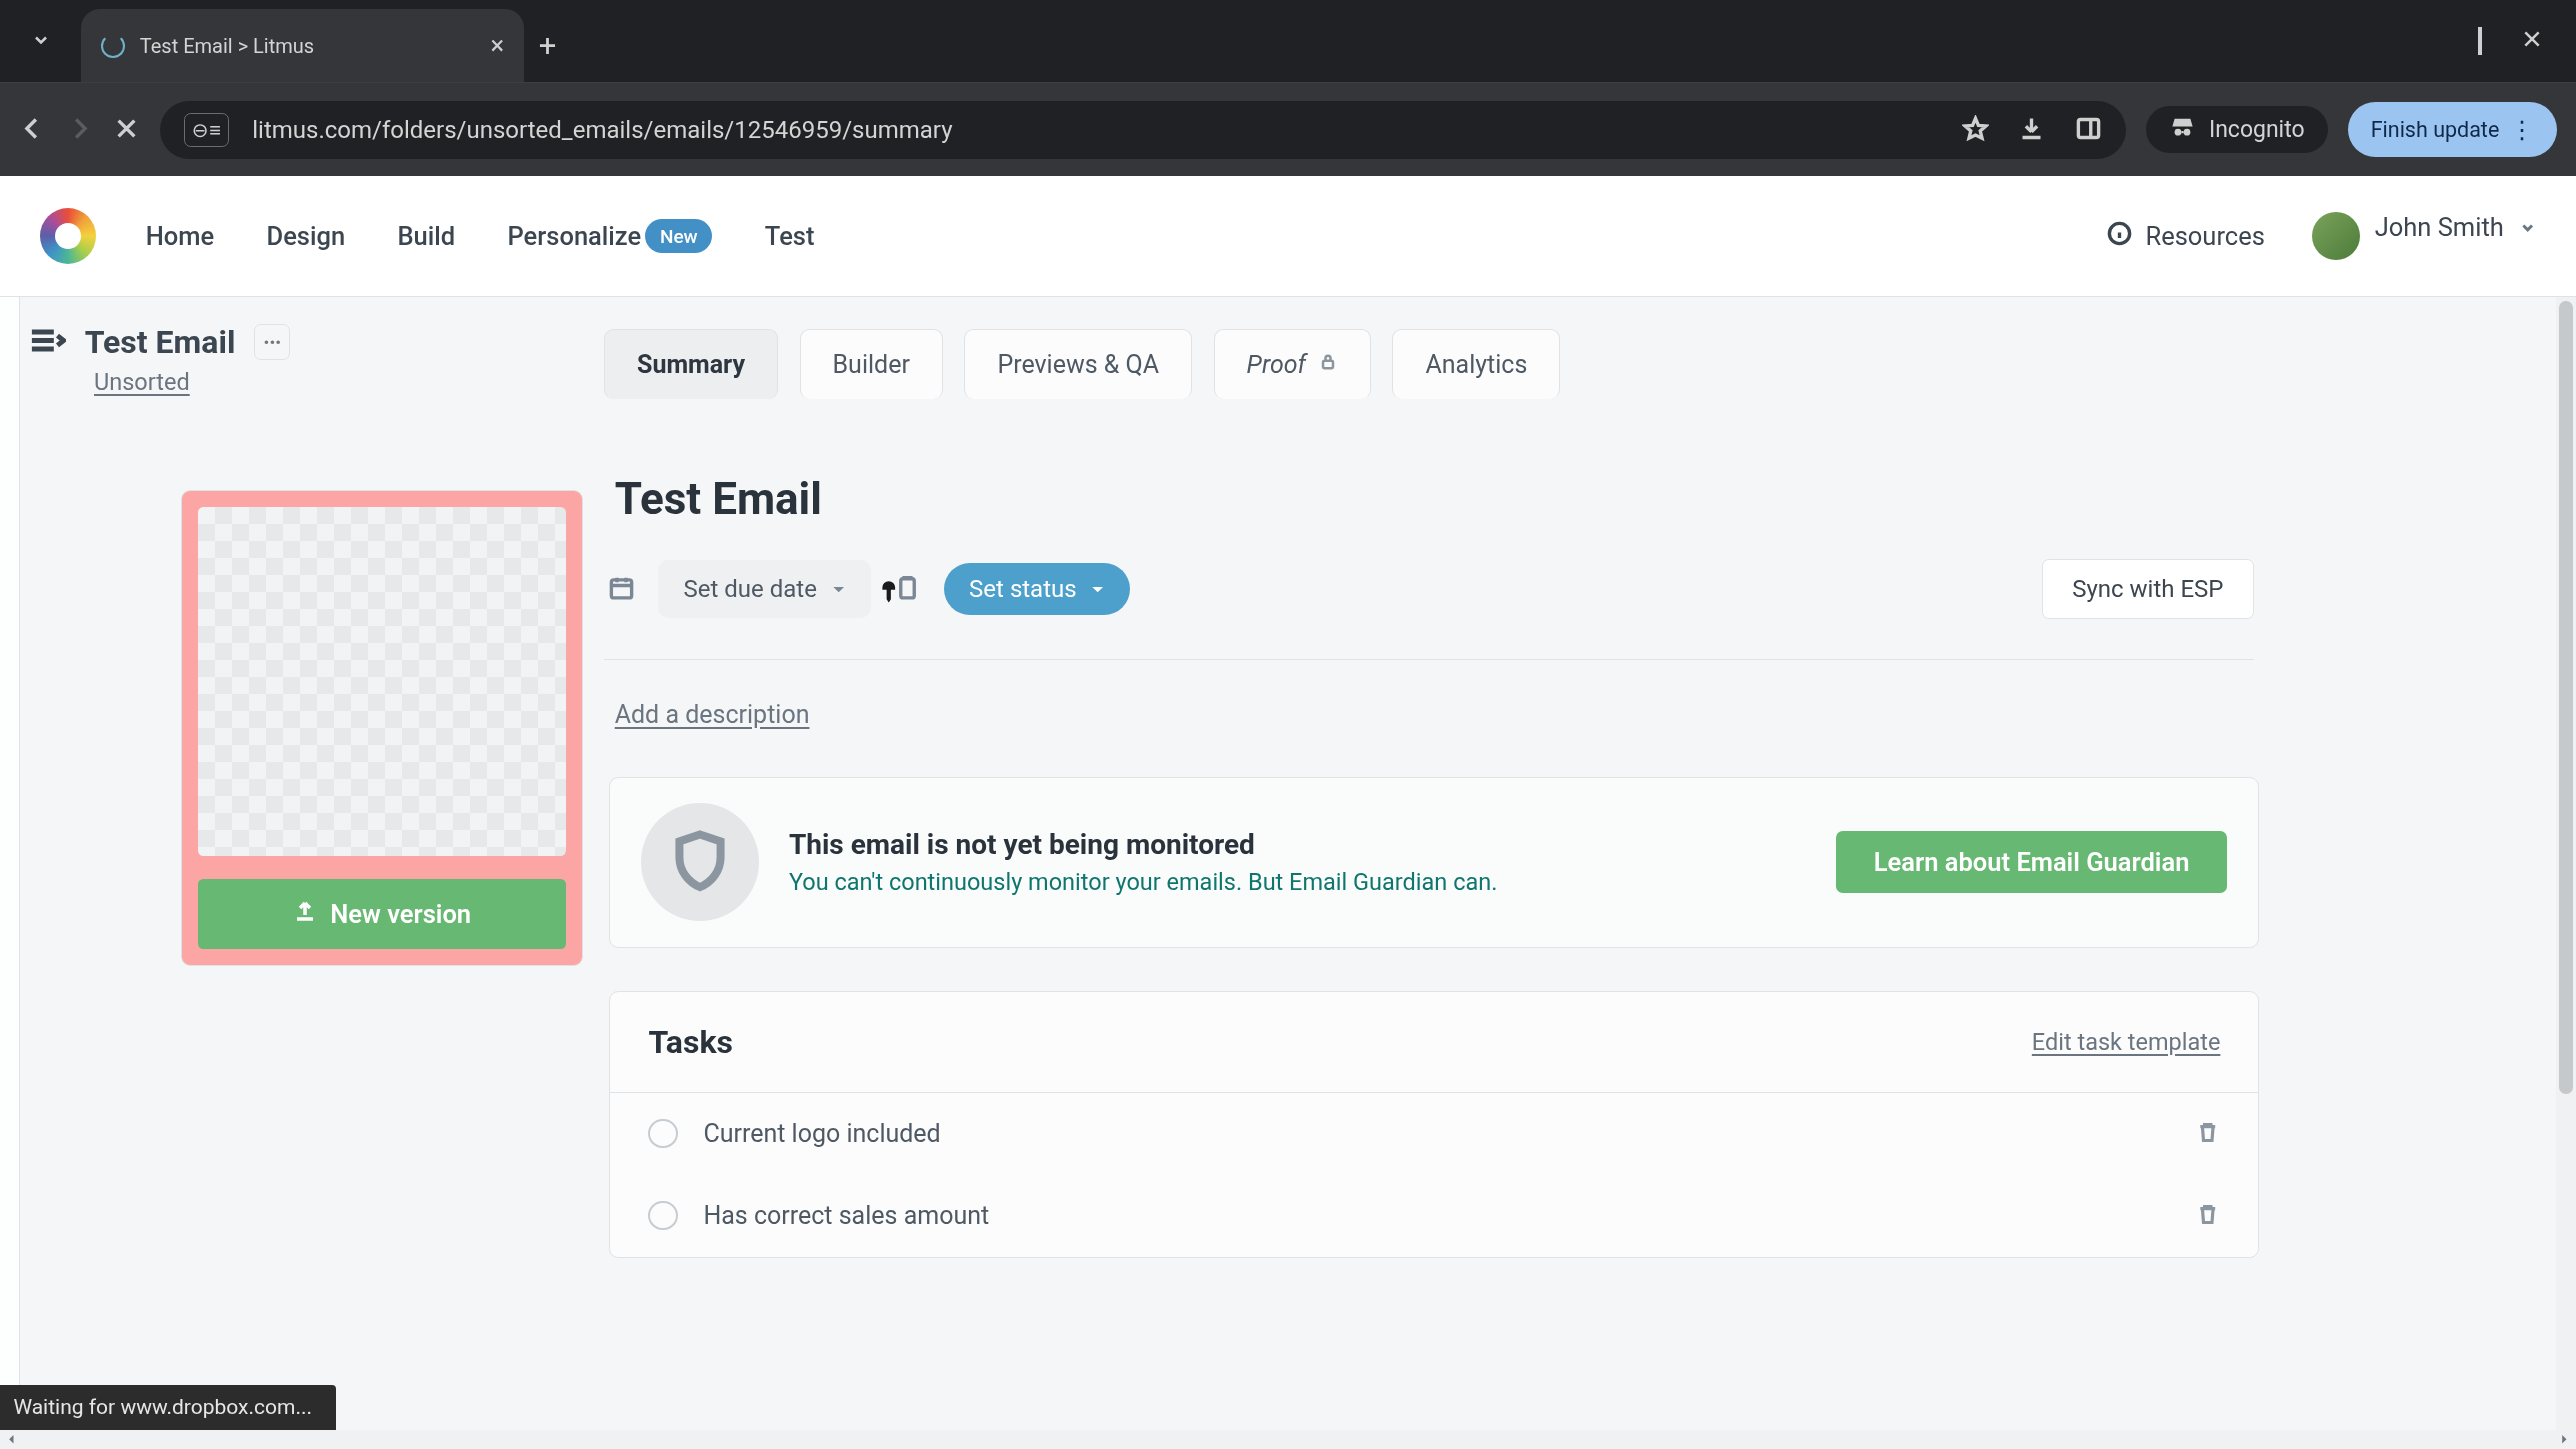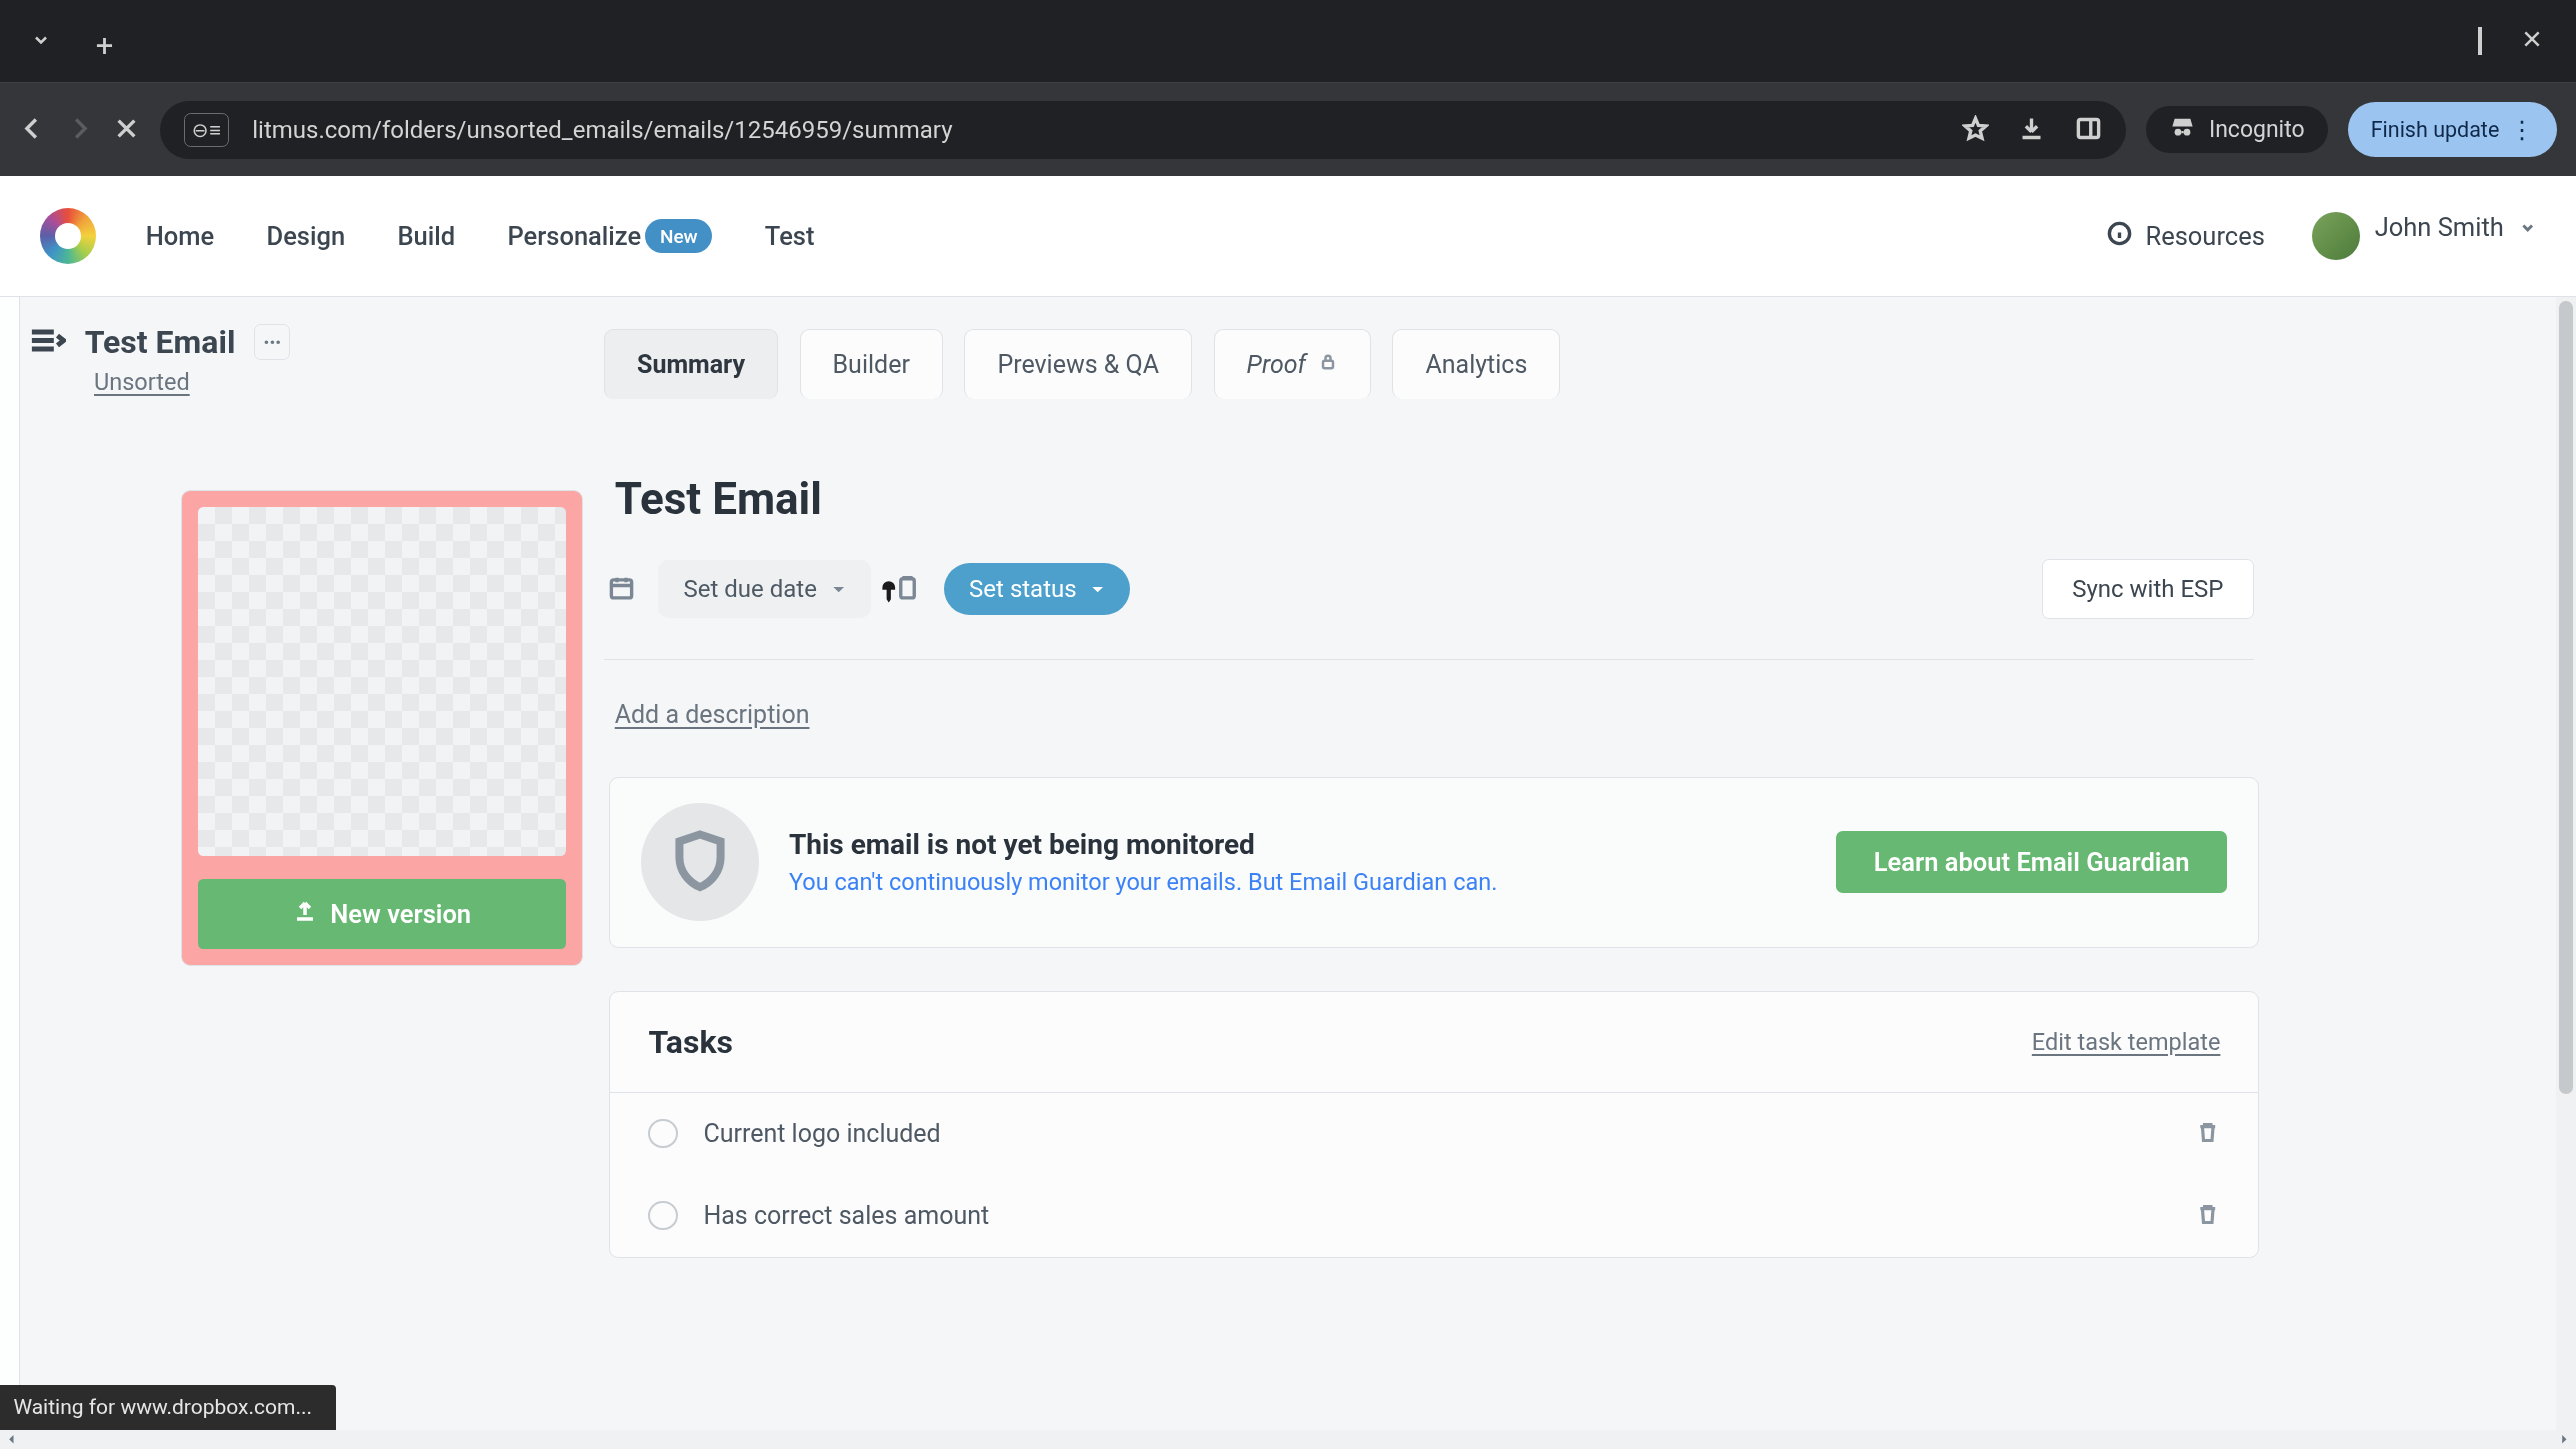--- a/index.html
+++ b/index.html
@@ -202,21 +202,21 @@
 
   .guardian{
     width:1650px;margin:48px 0 0 5.4px;background:#fafbfb;border:0.7px solid var(--border);border-radius:9.4px;padding:25.5px 31px;display:flex;align-items:center;gap:29.5px;
   }
   .shield-wrap{
     width:118px;height:118px;border-radius:50%;background:#e4e6e8;display:flex;align-items:center;justify-content:center;
   }
   .shield-wrap svg{width:56px;height:64px;stroke:#8b96a0;stroke-width:3.5;fill:none;}
   .guardian-text{display:flex;flex-direction:column;gap:6.7px;}
   .guardian-text .t1{font-size:28px;font-weight:700;color:#2a333c;}
-  .guardian-text .t2{font-size:23.5px;color:#3b82f6;text-align:right;}
+  .guardian-text .t2{font-size:23.5px;color:#0f766e;text-align:right;}
   .guardian-btn{
     margin-left:auto;background:var(--green);color:#fff;font-size:25.5px;font-weight:600;padding:16px 38px;border-radius:6.7px;
   }
 
   .tasks{
     width:1650px;margin:43px 0 0 5.4px;background:#fcfcfd;border:0.7px solid var(--border);border-radius:9.4px;
   }
   .tasks-head{
     display:flex;align-items:center;padding:31px 38px;border-bottom:0.7px solid var(--border);
   }
@@ -257,20 +257,25 @@
 
 <div class="browser">
 
   <div class="titlebar">
     <div class="tab-drop">
       <span class="chev-down-icon">
         <svg viewBox="0 0 24 24">
             <path d="M6 9l6 6 6-6" stroke="#cfcfcf" stroke-width="3" fill="none"></path>
           </svg>
       </span>
+    </div>
+    <div class="tab">
+      <span class="favicon"></span>
+      <span class="tab-title">Test Email &gt; Litmus</span>
+      <span class="tab-close">×</span>
     </div>
     <div class="new-tab">+</div>
     <div class="win-controls">
       <span class="wc"><span class="wc-min"></span></span>
       <span class="wc"><span class="wc-max"></span></span>
       <span class="wc wc-close">
         <svg viewBox="0 0 24 24">
             <path d="M4 4l16 16M20 4L4 20"></path>
           </svg>
       </span>

